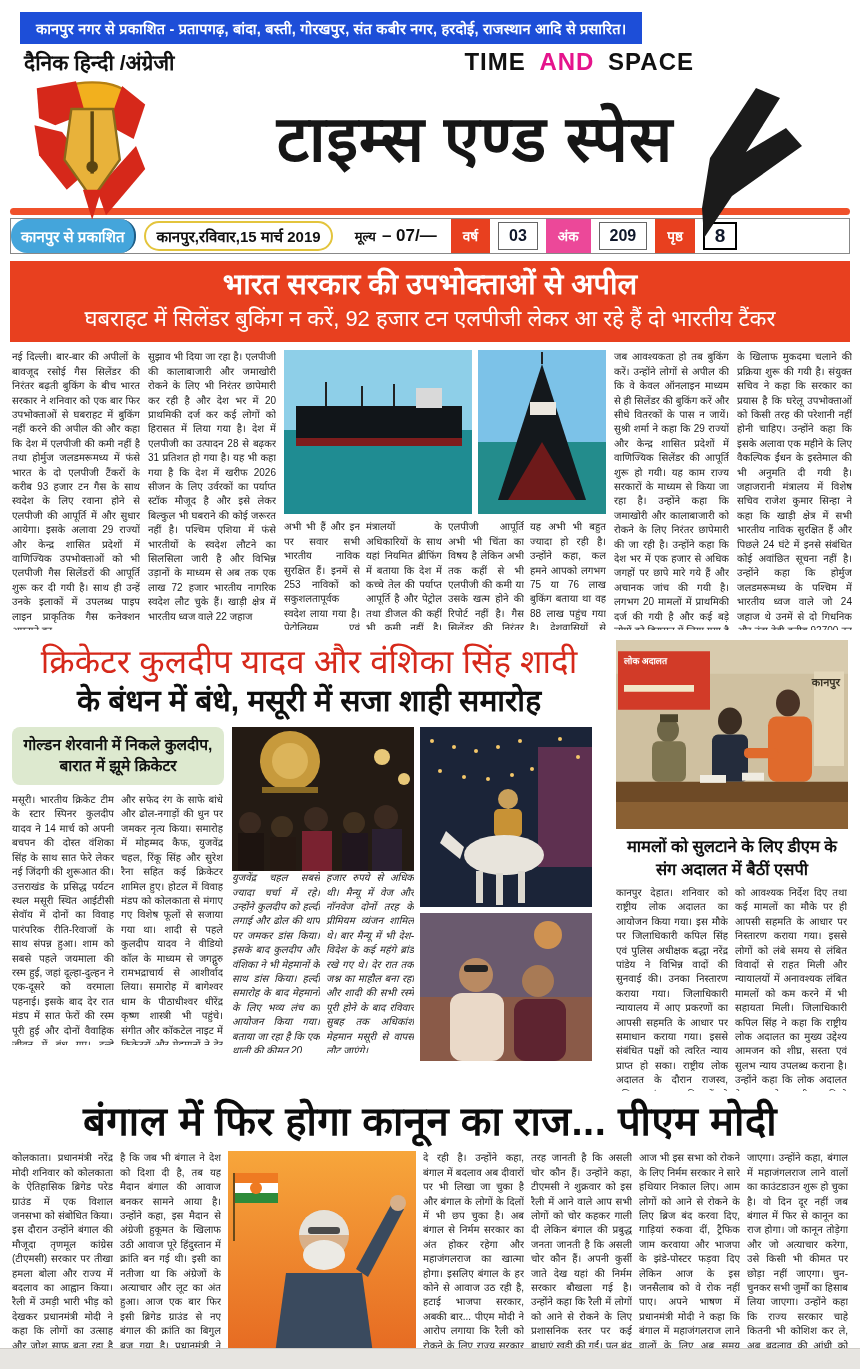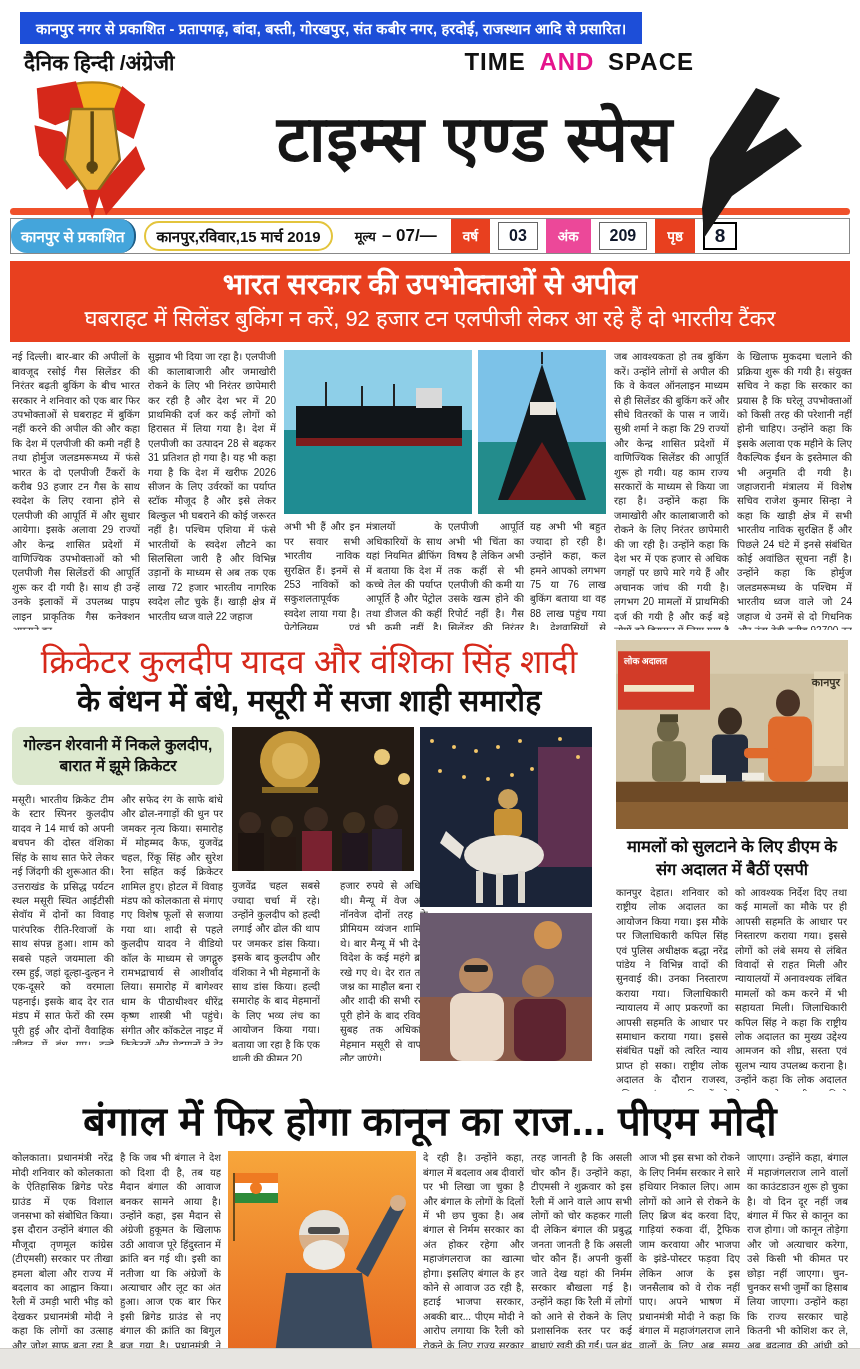--- a/index.html
+++ b/index.html
@@ -57,21 +57,21 @@
   .s2-content{display:flex;gap:8px;}
   .s2-colwrap{width:212px;flex:none;}
   .greenbox{background:#dde9cf;border-radius:8px;padding:8px 6px;text-align:center;
             font-size:15.5px;font-weight:700;color:#111;line-height:1.35;margin-bottom:8px;}
   .s2-twocol{display:flex;gap:7px;height:252px;}
   .s2tc{width:102px;flex:none;height:252px;}
   .s2-mid{display:flex;gap:6px;}
   .stackA{width:182px;flex:none;}
   .stackB{width:172px;flex:none;}
   .crowd{width:182px;height:144px;}
-  .stackA-cols{display:flex;gap:20px;margin-top:8px;height:182px;}
+  .stackA-cols{display:flex;gap:6px;margin-top:0;height:182px;font-style:italic;}
   .sAc{width:88px;flex:none;height:182px;}
   .horse{width:172px;height:180px;}
   .selfie{width:172px;height:148px;margin-top:6px;}
   .sec2-right{width:232px;flex:none;}
   .court{width:232px;height:189px;}
   .court-head{font-size:16.5px;font-weight:700;text-align:center;line-height:1.35;
               color:#0f0f0f;margin:6px 0;}
   .court-cols{display:flex;gap:7px;height:205px;}
   .ctc{width:112px;flex:none;height:205px;}
   .ov{position:absolute;color:#fff;font-weight:bold;}

